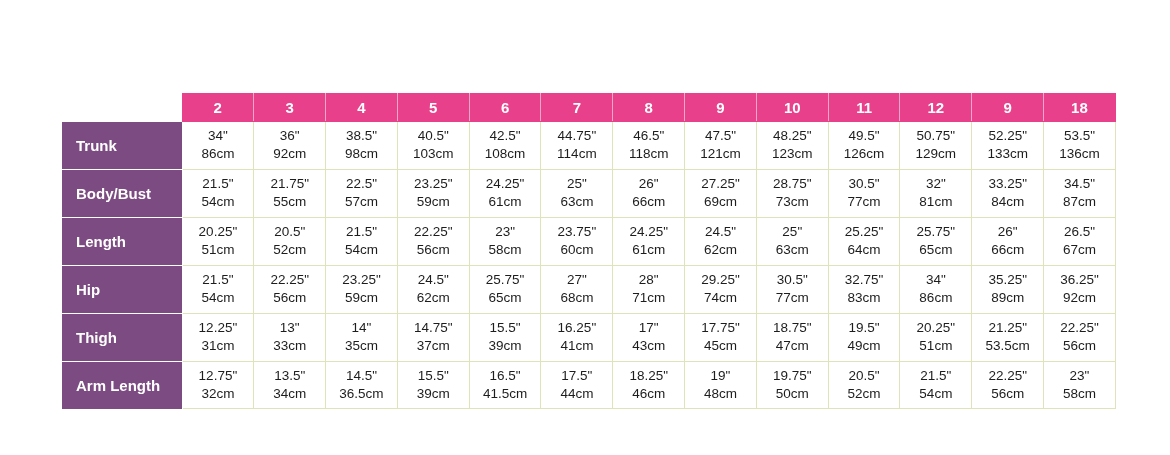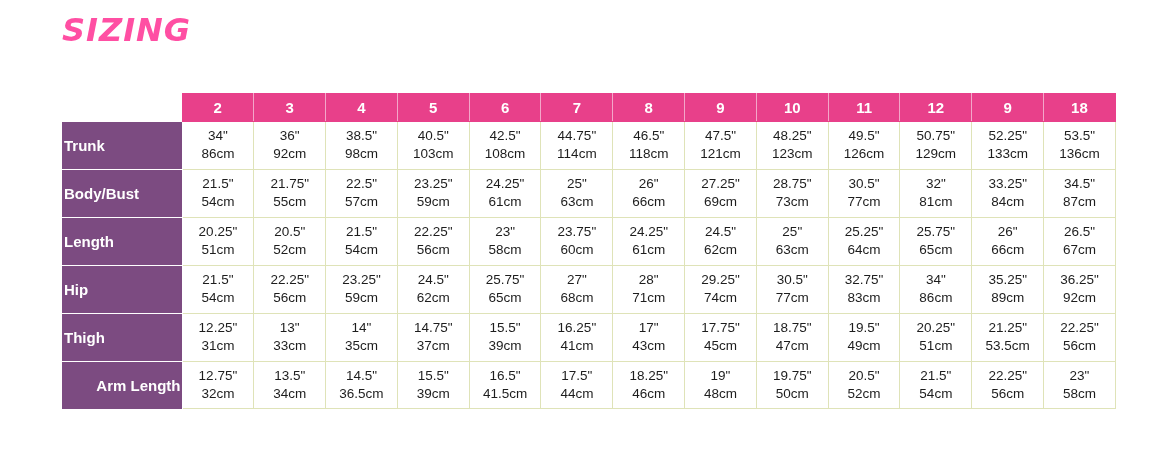--- a/index.html
+++ b/index.html
@@ -85,29 +85,28 @@
   table.sizing th.size-head:last-child {
     border-right: 1px solid #e8408a;
   }
 
   table.sizing th.row-label {
     background: #7c4b81;
     color: #ffffff;
     font-size: 15px;
     font-weight: bold;
     text-align: left;
-    padding-left: 2px;
+    padding-left: 14px;
     border-bottom: 1px solid #ffffff;
     border-right: 1px solid #ffffff;
     height: 45px;
     vertical-align: middle;
   }
   table.sizing tr:last-child th.row-label {
     border-bottom: none;
-    text-align: right;
   }
 
   table.sizing td.cell {
     border: 1px solid #dfe3b8;
     text-align: center;
     font-size: 13.5px;
     color: #1d1d1d;
     height: 45px;
     vertical-align: middle;
     line-height: 1.35;
@@ -116,21 +115,20 @@
   }
 
   .cell .inch { display: block; }
   .cell .cm { display: block; }
 </style>
 </head>
 <body>
 
 <div class="page">
 
-  <div class="heading">Sizing</div>
 
 
   <div class="table-wrap">
     <table class="sizing">
       <colgroup id="colgroup-holder">
         <col class="label-col">
       <col class="data-col">
           <col class="data-col">
           <col class="data-col">
           <col class="data-col">

